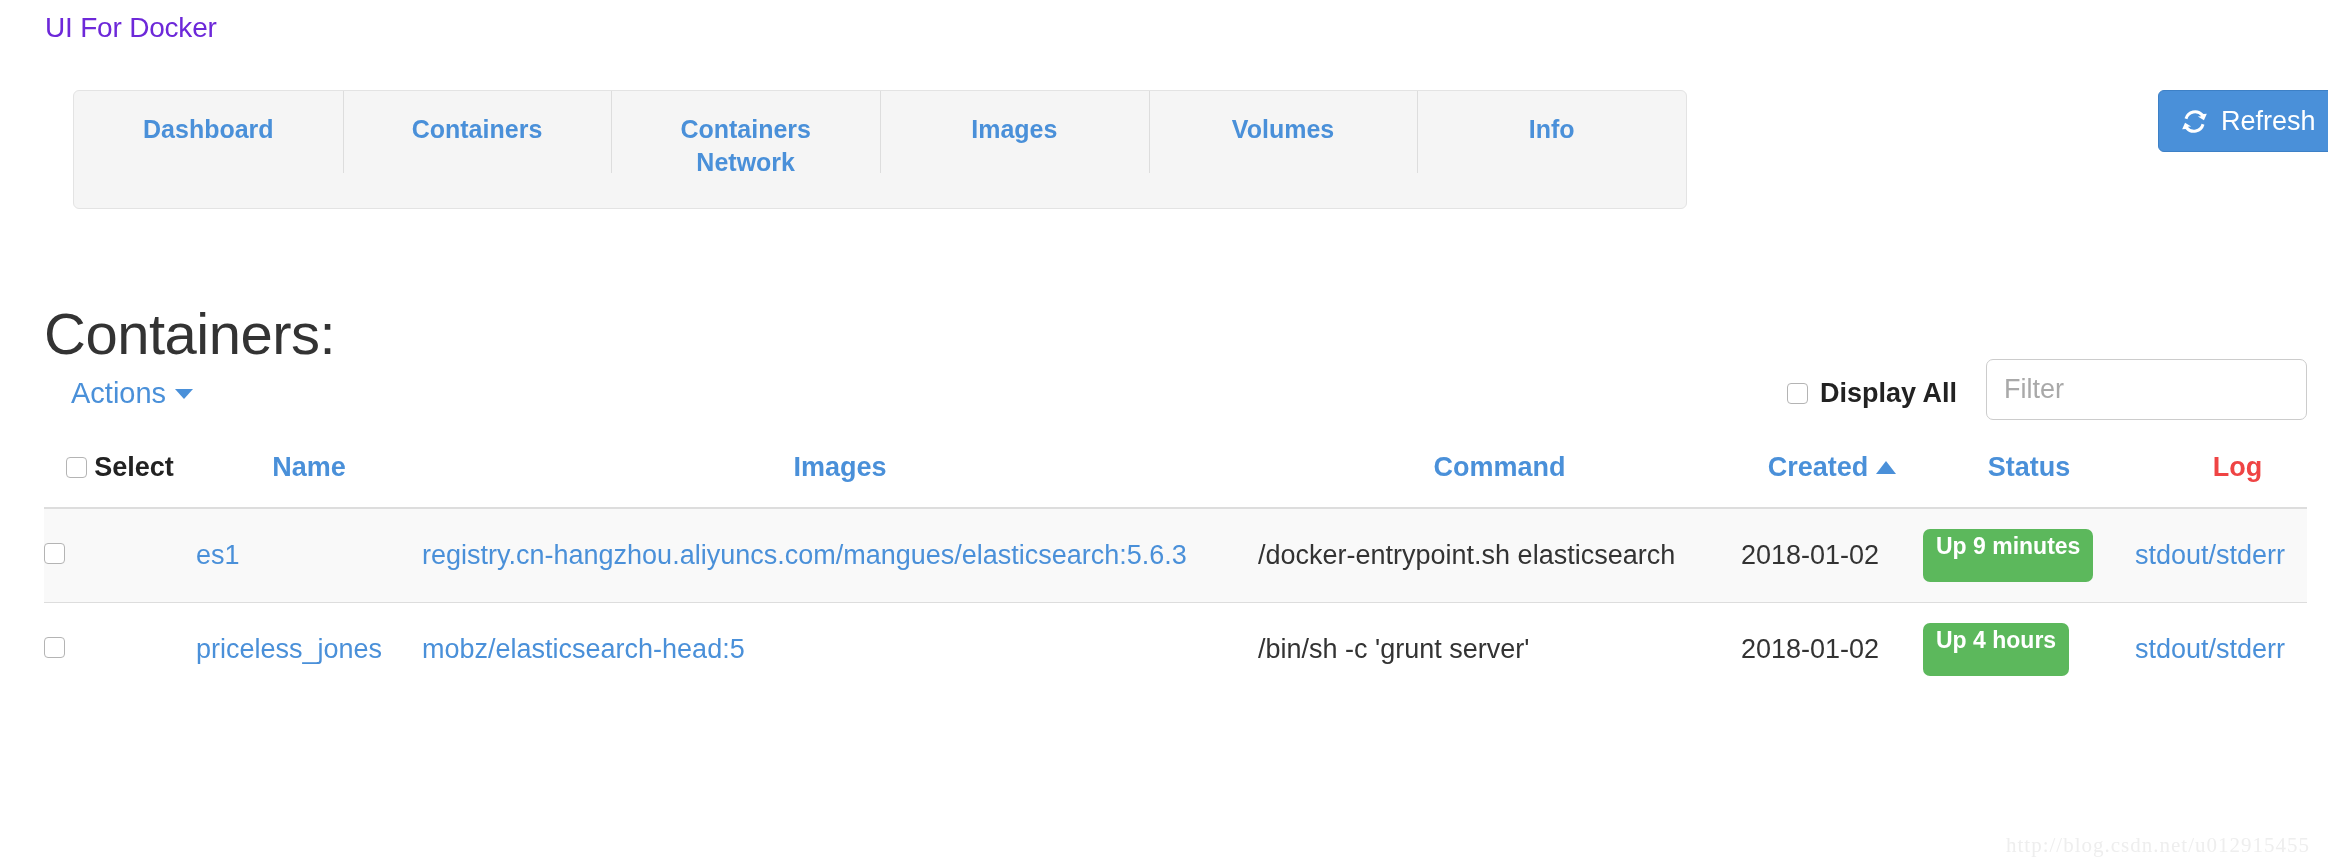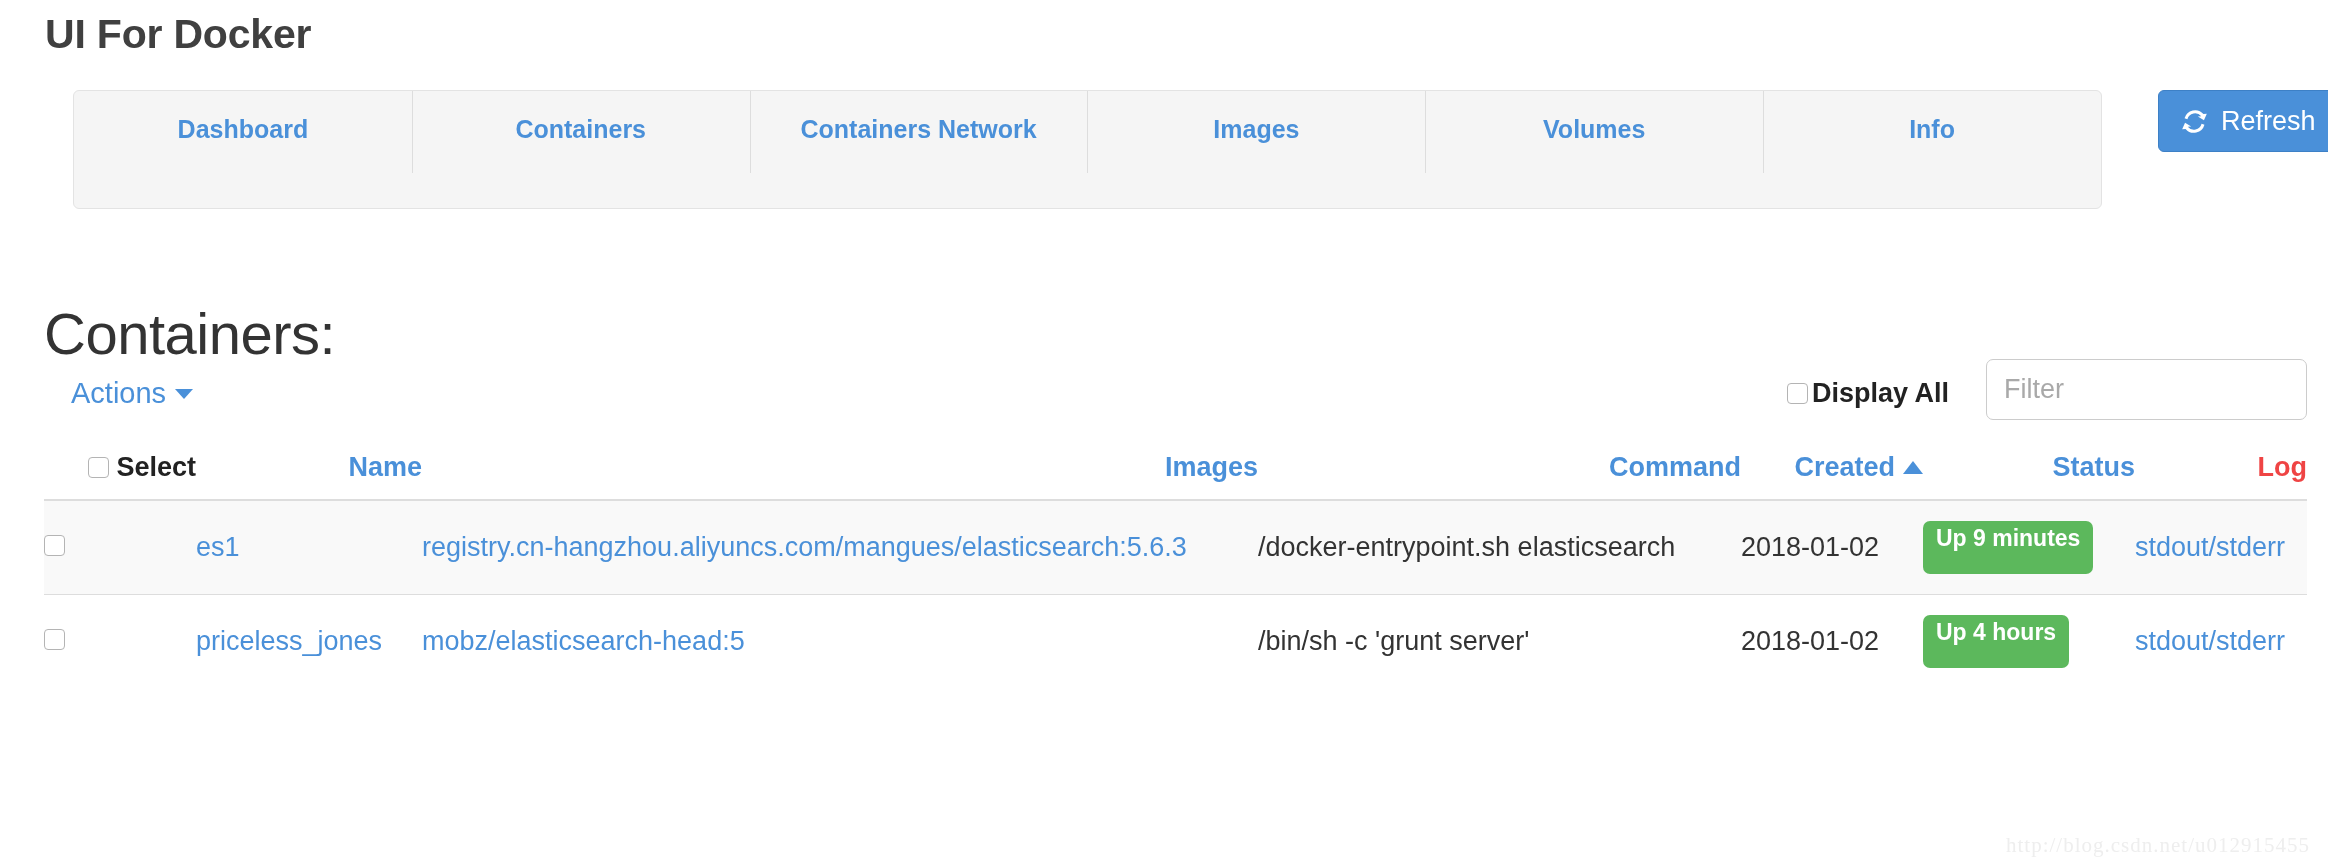--- a/index.html
+++ b/index.html
@@ -14,33 +14,33 @@
     color: #333333;
     overflow: hidden;
     position: relative;
   }
 
   
   #app-title {
     position: absolute;
     left: 45px;
     top: 14px;
-    font-size: 41px;
-    font-weight: bold;
-    color: #404040;
+    font-size: 28px;
+    font-weight: normal;
+    color: #6d28d9;
     letter-spacing: -0.2px;
     line-height: 1;
   }
 
   
   #navbar {
     position: absolute;
     left: 73px;
     top: 90px;
-    width: 2029px;
+    width: 1614px;
     height: 119px;
     background: #f5f5f5;
     border: 1px solid #e3e3e3;
     border-radius: 6px;
     display: flex;
     box-sizing: border-box;
   }
   .nav-tab {
     flex: 1 1 0;
     position: relative;
@@ -122,21 +122,21 @@
     border-right: 9px solid transparent;
     border-top: 10px solid #4a90d9;
   }
 
   #display-all-group {
     position: absolute;
     left: 1787px;
     top: 378px;
     display: flex;
     align-items: center;
-    gap: 4px;
+    gap: 12px;
     cursor: pointer;
   }
   #display-all-group .label {
     font-size: 27px;
     font-weight: bold;
     color: #222222;
   }
   .cb {
     width: 21px;
     height: 21px;
@@ -171,23 +171,23 @@
   #containers-table {
     position: absolute;
     left: 44px;
     top: 440px;
     width: 2263px;
     border-collapse: collapse;
     table-layout: fixed;
     font-size: 27px;
   }
   #containers-table th {
-    text-align: right;
+    text-align: center;
     font-weight: bold;
-    padding: 12px 0 14px 0;
+    padding: 12px 0 22px 0;
     vertical-align: top;
     white-space: nowrap;
   }
   #containers-table thead tr { border-bottom: 2px solid #dddddd; }
   #containers-table td {
     padding: 20px 0;
     vertical-align: middle;
     border-top: 1px solid #dddddd;
     white-space: nowrap;
     color: #333333;

